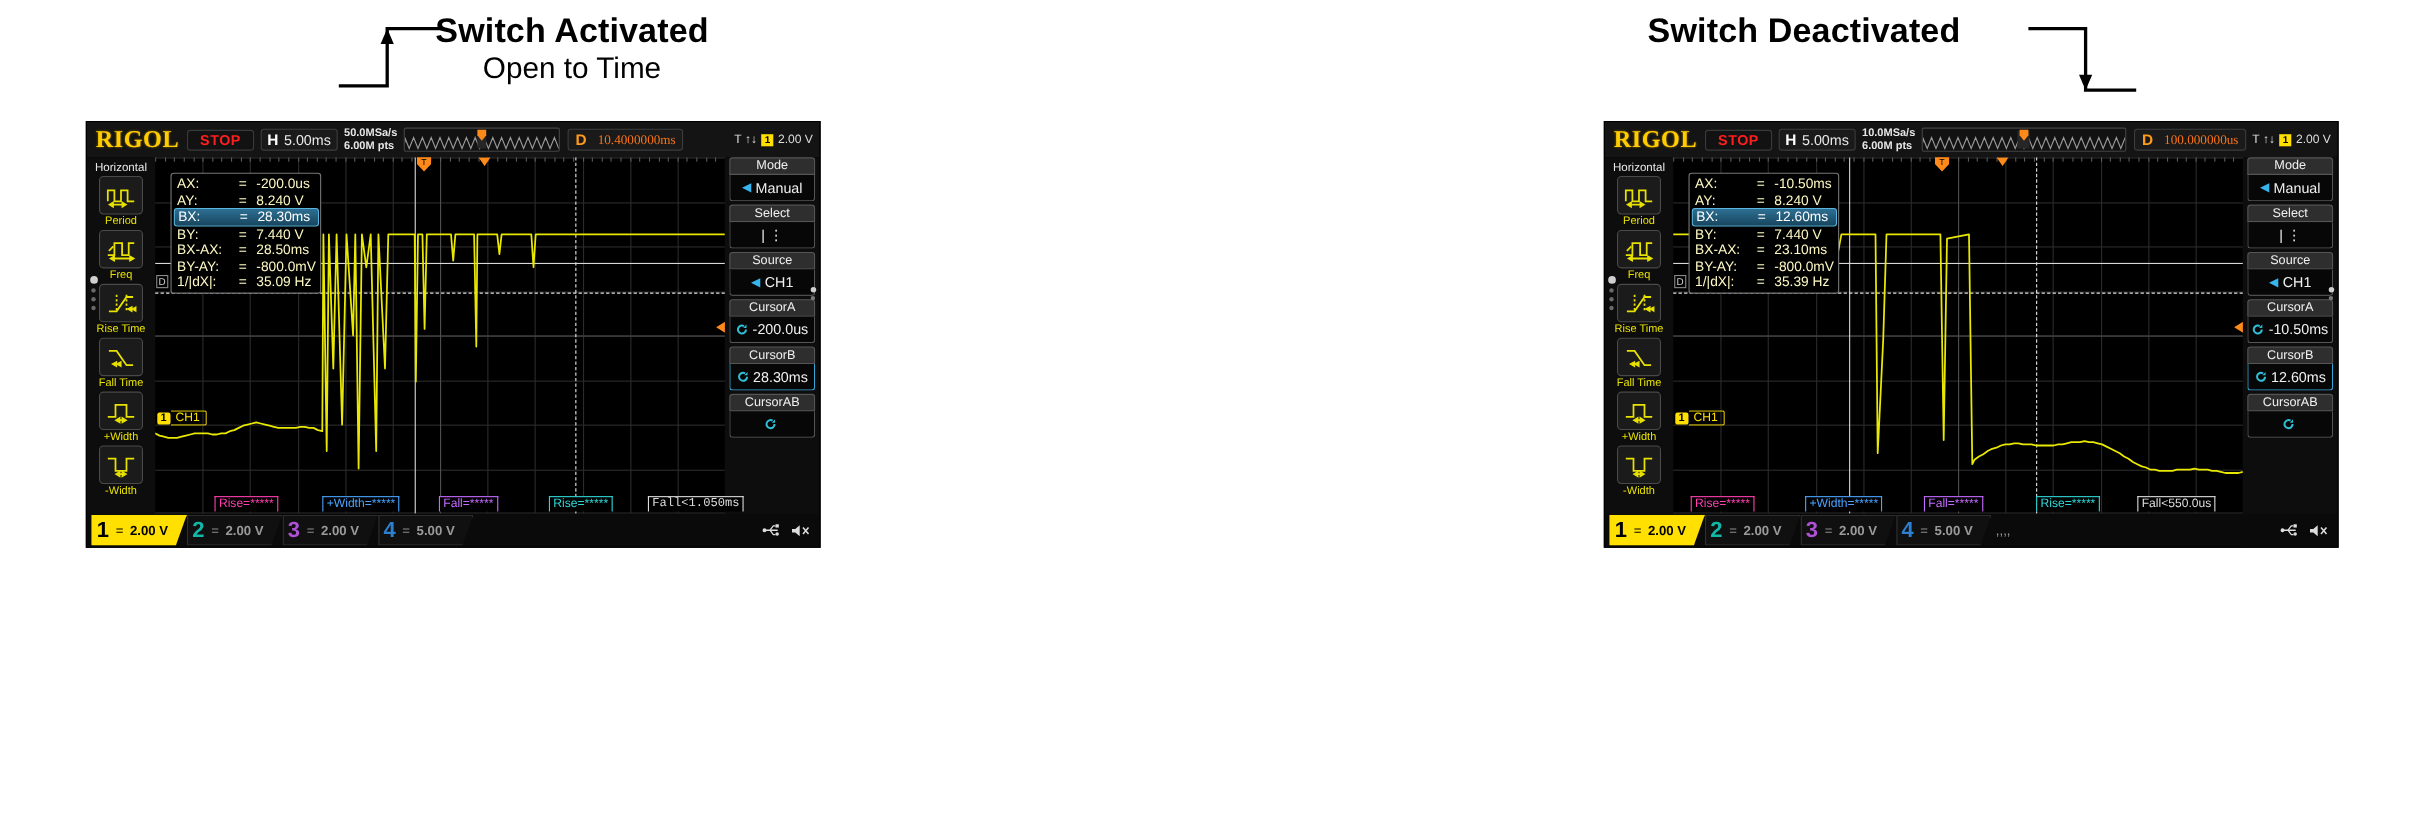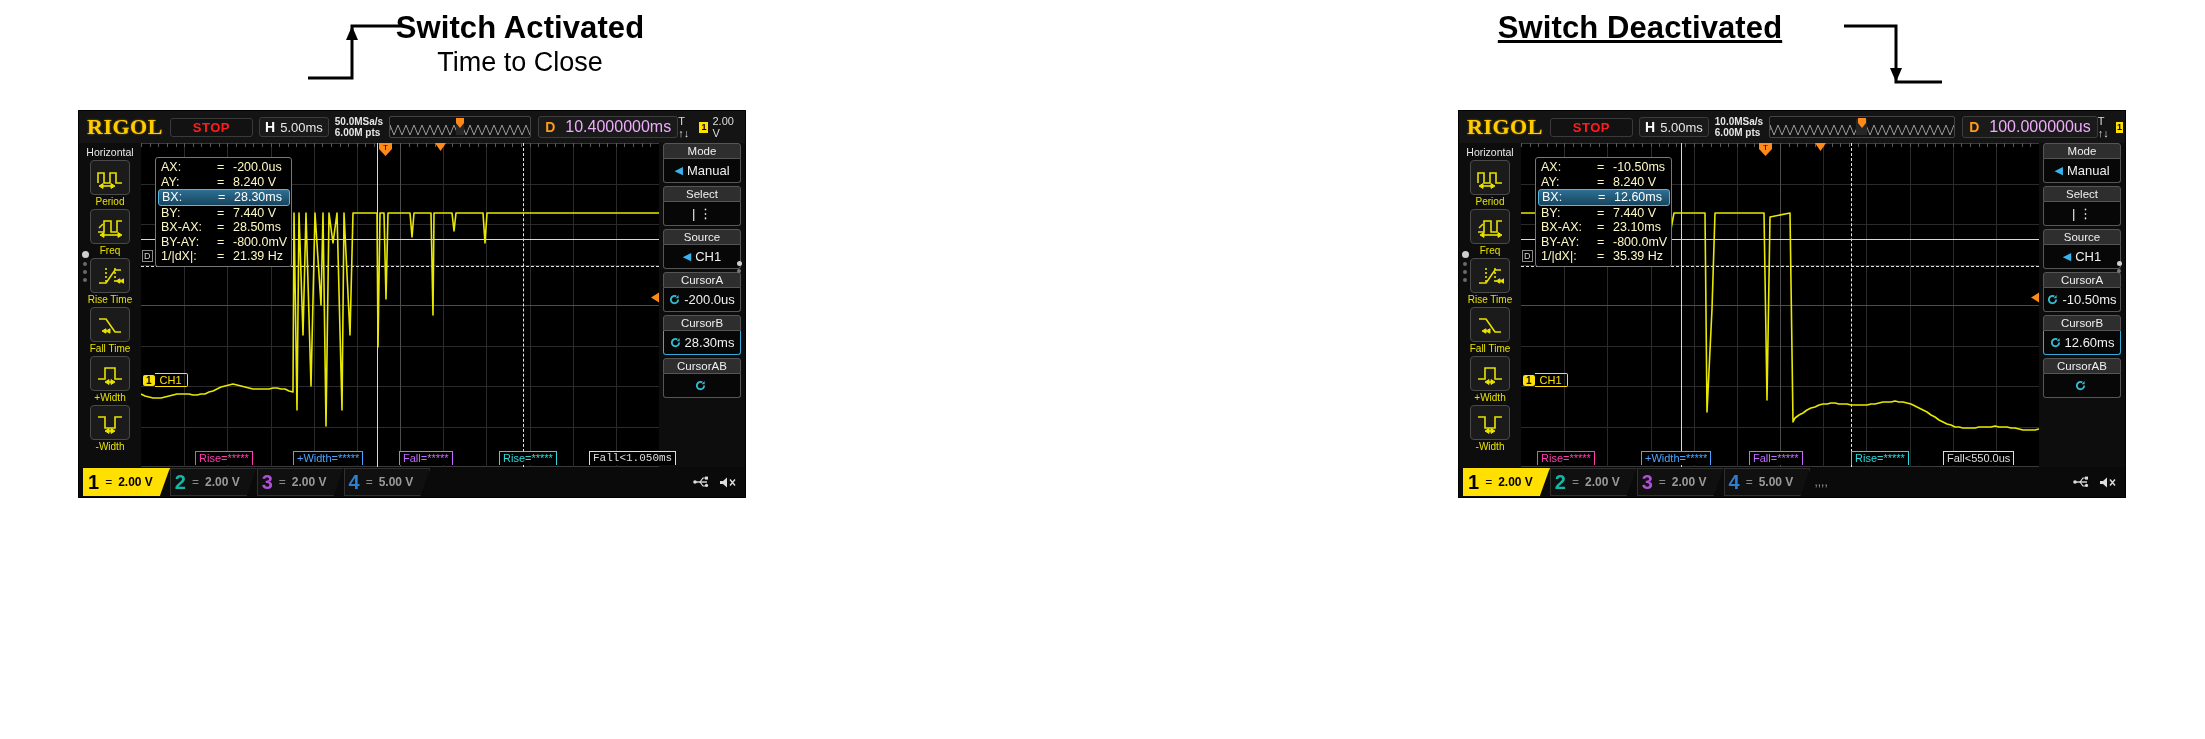--- a/index.html
+++ b/index.html
@@ -16,32 +16,32 @@
 
   
   .scope{position:absolute;background:#000;border:1px solid #000;overflow:hidden;}
 
   
   .topbar{position:absolute;left:0;top:0;height:32px;width:100%;
           background:#141414;display:flex;align-items:center;}
   .brand{color:#ffcc00;font-family:"Liberation Serif",serif;font-weight:bold;
          font-size:22px;letter-spacing:.5px;margin-left:8px;text-shadow:0 0 2px #a87b00;}
   .stopbtn{margin-left:7px;background:#121212;border:1px solid #3a3a3a;border-radius:3px;
-           color:#ff1e1e;font-weight:bold;font-size:13px;padding:1px 22px;letter-spacing:.5px;}
+           color:#ff1e1e;font-weight:bold;font-size:13px;padding:1px 11px;letter-spacing:.5px;}
   .hbox{margin-left:6px;background:#1a1a1a;border:1px solid #3c3c3c;border-radius:3px;
         display:flex;align-items:center;padding:1px 5px;gap:5px;}
   .hbox .hl{color:#fff;font-weight:bold;font-size:14px;}
   .hbox .hv{color:#e8e8e8;font-size:13px;}
   .srate{margin-left:6px;color:#e6e6e6;font-size:10px;line-height:11px;font-weight:bold;}
   .memribbon{margin-left:6px;flex:0 0 auto;height:20px;border:1px solid #444;border-radius:2px;
              background:#121212;position:relative;overflow:hidden;}
   .dbox{margin-left:7px;background:#1a1a1a;border:1px solid #3c3c3c;border-radius:3px;
         display:flex;align-items:center;padding:1px 6px;gap:10px;}
   .dbox .dl{color:#ff9b1a;font-weight:bold;font-size:14px;}
-  .dbox .dv{color:#f0abfc;font-size:16px;}
+  .dbox .dv{color:#f97316;font-size:12px;font-family:Liberation Serif, serif;}
   .trigbox{margin-left:auto;margin-right:6px;display:flex;align-items:center;gap:4px;color:#ddd;font-size:11px;}
   .trigbox .tsq{display:inline-block;width:11px;height:11px;background:#ffe000;color:#000;
                 font-size:9px;font-weight:bold;text-align:center;line-height:11px;}
 
   
   .leftmenu{position:absolute;left:0;top:32px;bottom:0;width:62px;background:#0d0d0d;
             border-right:1px solid #2a2a2a;}
   .lm-title{color:#e8e8e8;font-size:10.5px;text-align:center;padding:3px 0 2px;}
   .lm-item{margin:0 0 2px;text-align:center;}
   .lm-btn{width:38px;height:33px;margin:0 auto;background:#1b1b1b;border:1px solid #4a4a4a;
@@ -93,28 +93,28 @@
   .chip .sc{font-size:12px;}
   .usbicons{margin-left:auto;margin-right:8px;display:flex;gap:8px;align-items:center;color:#ddd;}
 </style>
 </head>
 <body>
 
 <div class="stage">
 
   <div class="hdr" style="left:290px;top:10px;width:460px;">
     <div class="t1">Switch Activated</div>
-    <div class="t2">Time to Close</div>
+    <div class="t2">Open to Time</div>
   </div>
   <svg class="bracket" style="left:300px;top:20px;width:110px;height:70px;">
     <path d="M102,6 L52,6 L52,58 L8,58" fill="none" stroke="#000" stroke-width="3"></path>
     <path d="M52,6 L46,20 L58,20 Z" fill="#000"></path>
   </svg>
 
-  <div class="hdr" style="left:1400px;top:10px;width:480px;text-decoration:underline;">
+  <div class="hdr" style="left:1400px;top:10px;width:480px;">
     <div class="t1">Switch Deactivated</div>
   </div>
   <svg class="bracket" style="left:1838px;top:20px;width:110px;height:80px;">
     <path d="M6,6 L58,6 L58,62 L104,62" fill="none" stroke="#000" stroke-width="3"></path>
     <path d="M58,62 L52,48 L64,48 Z" fill="#000"></path>
   </svg>
 
   <div id="scopes">
       <div class="scope" style="left: 78px; top: 110px; width: 666px; height: 386px;">
         <div class="topbar">
@@ -417,21 +417,21 @@
                <span class="v">28.50ms</span>
              </div>
             <div class="crow">
                <span class="k">BY-AY:</span>
                <span class="eq">=</span>
                <span class="v">-800.0mV</span>
              </div>
             <div class="crow">
                <span class="k">1/|dX|:</span>
                <span class="eq">=</span>
-               <span class="v">21.39 Hz</span>
+               <span class="v">35.09 Hz</span>
              </div>
           </div>
         </div>
         <div class="measbar" style="top:340px;left:62px;right:86px;">
           <div class="meas" style="color:#ff3fb0;border-color:#ff3fb0;position:absolute;left:54px;">Rise=*****</div>
           <div class="meas" style="color:#4aa3ff;border-color:#4aa3ff;position:absolute;left:152px;">+Width=*****</div>
           <div class="meas" style="color:#c46bff;border-color:#c46bff;position:absolute;left:258px;">Fall=*****</div>
           <div class="meas" style="color:#2fd8d8;border-color:#2fd8d8;position:absolute;left:358px;">Rise=*****</div>
           <div class="meas" style="color:#dddddd;border-color:#dddddd;position:absolute;left:448px;font-family:Liberation Mono, monospace;">Fall&lt;1.050ms</div>
         </div>

